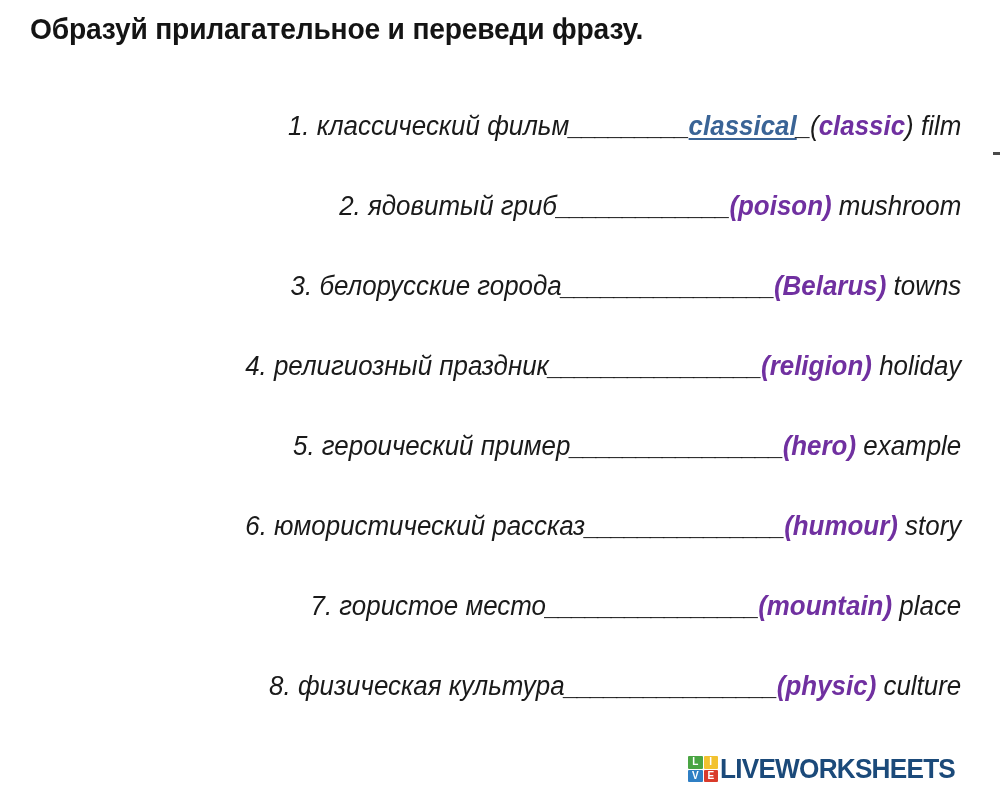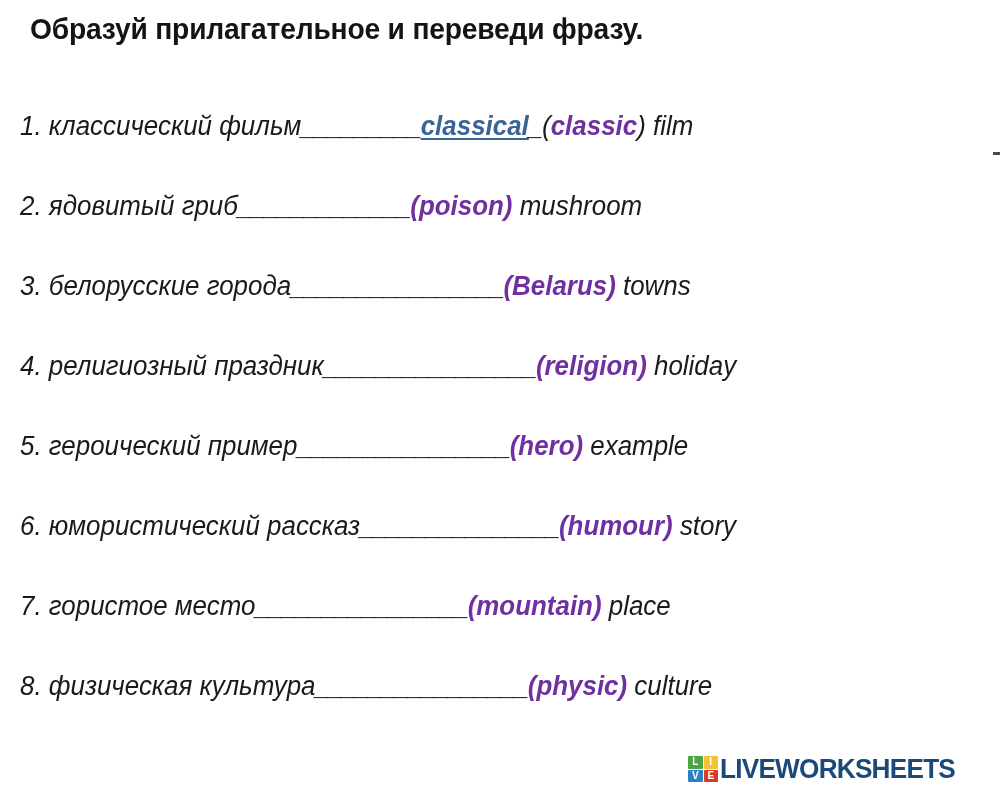--- a/index.html
+++ b/index.html
@@ -35,24 +35,25 @@
     letter-spacing: -0.2px;
     color: #141414;
     white-space: nowrap;
     transform: scaleX(0.94);
     transform-origin: left center;
   }
 
   
   .exercise-list {
     position: absolute;
-    left: 20px;
+    left: 32px;
     top: 86px;
     right: 0;
     width: 968px;
+    text-align: right;
   }
 
   .exercise-row {
     height: 80px;
     display: block;
     white-space: nowrap;
     font-size: 27px;
     font-style: italic;
     font-weight: 400;
     line-height: 80px;

